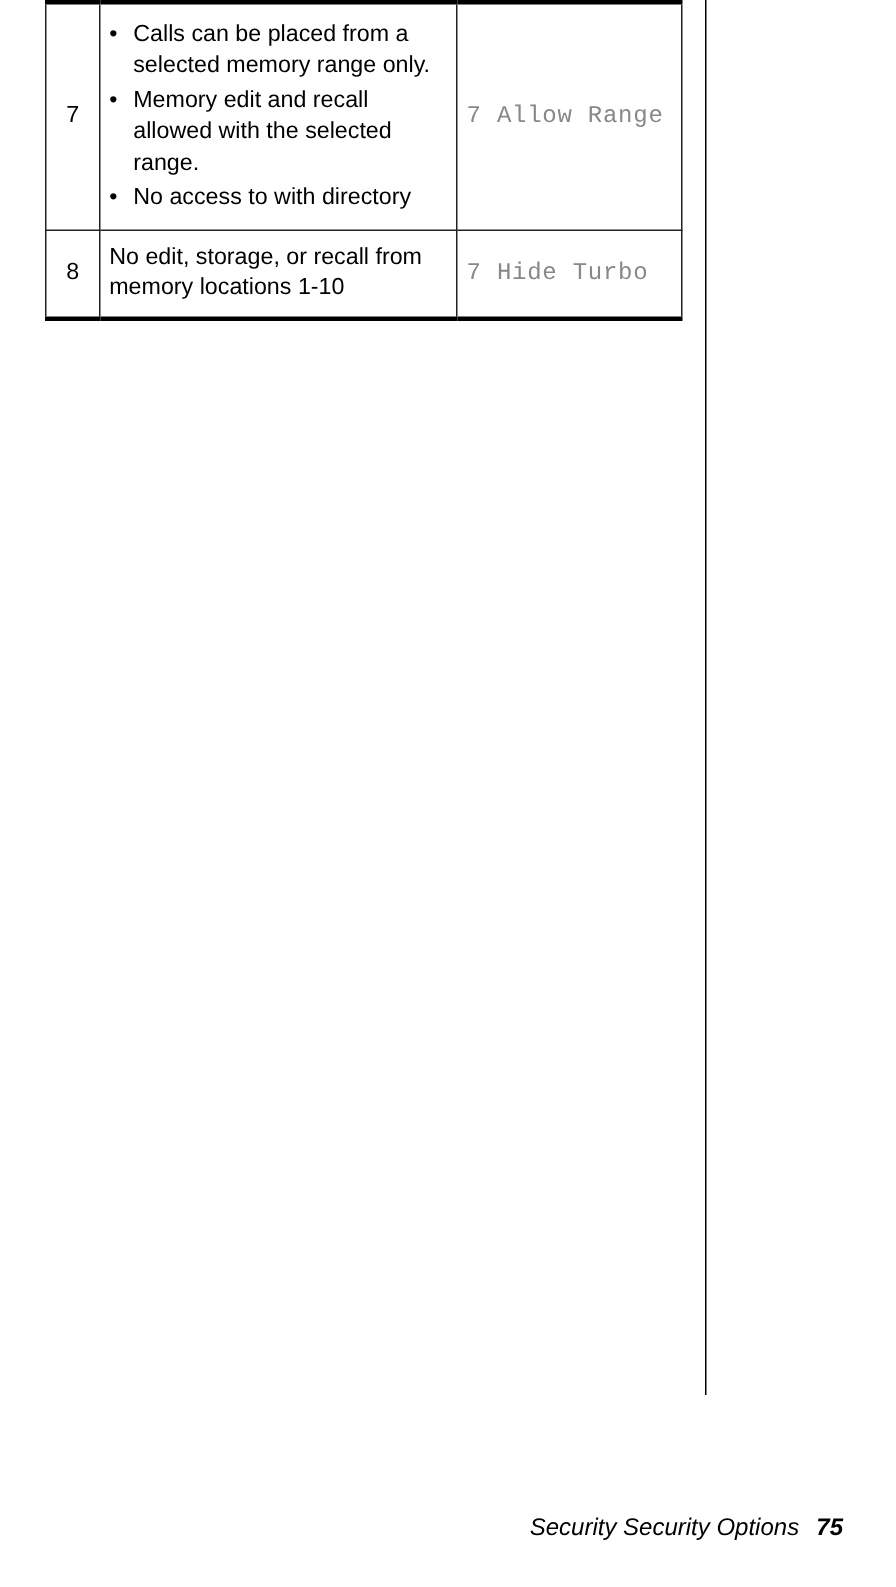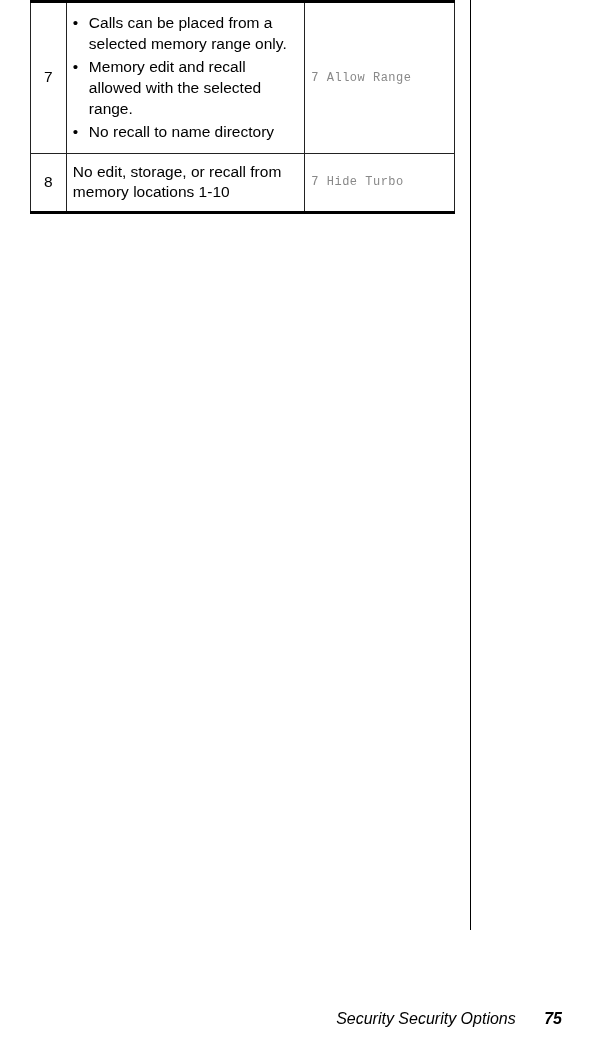--- a/index.html
+++ b/index.html
@@ -53,21 +53,21 @@
       text-align: center;
     }
     td.col-desc {
       width: 240px;
     }
     td.col-display {
       width: 150px;
       font-family: "Courier New", monospace;
       letter-spacing: 0.5px;
       color: #888;
-      font-size: 12px;
+      font-size: 16px;
       white-space: nowrap;
     }
     ul.bullets {
       list-style: none;
       padding: 0;
       margin: 0;
     }
     ul.bullets li {
       position: relative;
       padding-left: 16px;
@@ -82,39 +82,39 @@
     .footer {
       position: absolute;
       right: 35px;
       bottom: 30px;
       font-size: 16px;
       font-style: italic;
     }
     .footer .pagenum {
       font-weight: bold;
       font-style: italic;
-      margin-left: 24px;
+      margin-left: 7px;
       text-align: right;
     }
   </style>
 </head>
 <body>
 
 <div class="page">
 
   <div class="content-area">
     <table>
       <tbody>
           <tr class="top-row">
         <td class="col-num">7</td>
         <td class="col-desc">
           <ul class="bullets">
             <li>Calls can be placed from a selected memory range only.</li>
             <li>Memory edit and recall allowed with the selected range.</li>
-            <li>No recall to name directory</li>
+            <li>No access to with directory</li>
           </ul>
         </td>
         <td class="col-display">7 Allow Range</td>
       </tr>
       <tr class="last-row">
         <td class="col-num">8</td>
         <td class="col-desc">No edit, storage, or recall from memory locations 1-10</td>
         <td class="col-display">7 Hide Turbo</td>
       </tr>
     </tbody>

